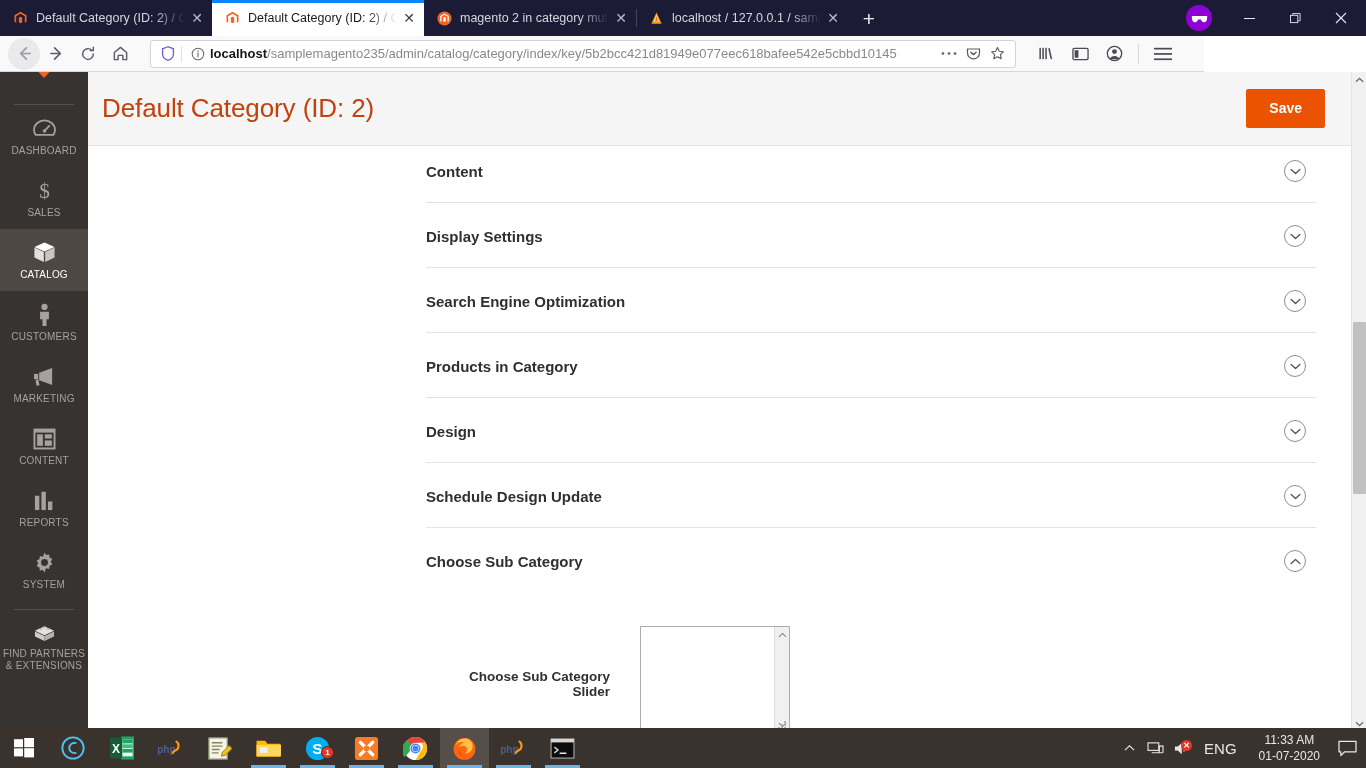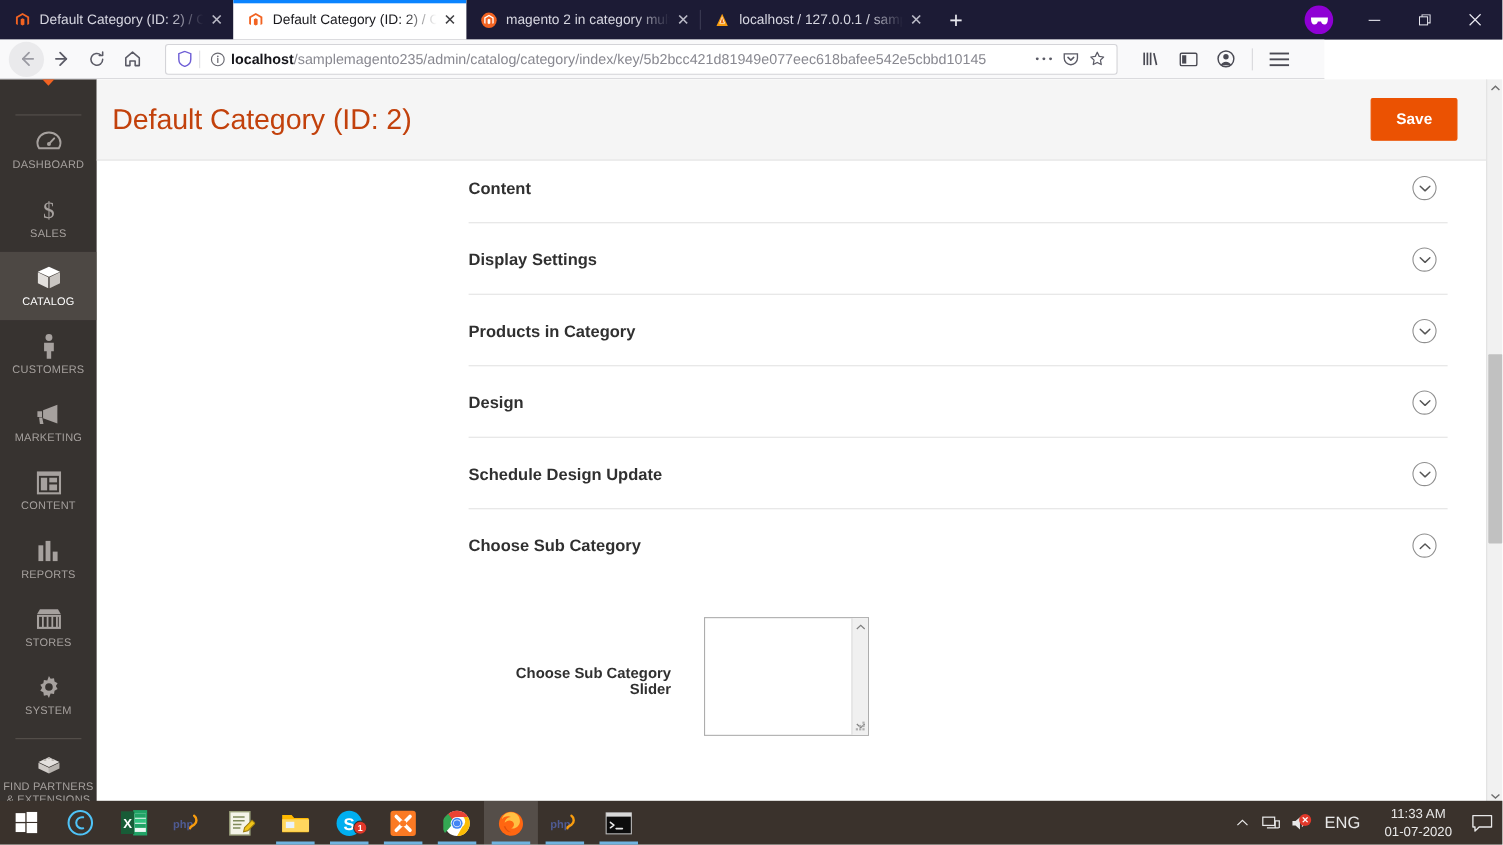--- a/index.html
+++ b/index.html
@@ -490,30 +490,20 @@
       <span class="nav-icon">
         <svg width="23" height="22" viewBox="0 0 24 23">
             <rect x="2" y="6" width="4.6" height="15" fill="currentColor"></rect>
             <rect x="8.8" y="1.8" width="4.6" height="19.2" fill="currentColor"></rect>
             <rect x="15.6" y="12" width="4.6" height="9" fill="currentColor"></rect>
           </svg>
       </span>
       <span class="nav-label">REPORTS</span>
     </div>
 
-    <div class="nav-item">
-      <span class="nav-icon">
-        <svg width="25" height="21" viewBox="0 0 26 22">
-            <path d="M1.8 6.5h22.4L21.6 2H4.4L1.8 6.5z" fill="currentColor"></path>
-            <rect x="2.6" y="8.2" width="20.8" height="11.5" fill="none" stroke="currentColor" stroke-width="2"></rect>
-            <path d="M7.2 8.5v10.8M11.7 8.5v10.8M16.2 8.5v10.8M20.6 8.5v10.8" stroke="currentColor" stroke-width="1.7"></path>
-          </svg>
-      </span>
-      <span class="nav-label">STORES</span>
-    </div>
 
     <div class="nav-item">
       <span class="nav-icon">
         <svg width="23" height="23" viewBox="0 0 24 24">
             <path d="M12 1.5l1.6 2.8 3.2-.6.5 3.2 2.9 1.5-1.7 2.8 1.7 2.8-2.9 1.5-.5 3.2-3.2-.6L12 22.5l-1.6-2.8-3.2.6-.5-3.2-2.9-1.5 1.7-2.8L3.8 10l2.9-1.5.5-3.2 3.2.6L12 1.5z" fill="currentColor"></path>
             <circle cx="12" cy="12" r="3.6" fill="#373330"></circle>
           </svg>
       </span>
       <span class="nav-label">SYSTEM</span>
     </div>
@@ -558,20 +548,30 @@
           <div class="section-head">
             <span class="section-title">Display Settings</span>
             <span class="chev">
               <svg width="11" height="7" viewBox="0 0 12 8">
                   <path d="M1 1.6L6 6.3l5-4.7" fill="none" stroke="currentColor" stroke-width="1.5" stroke-linecap="round" stroke-linejoin="round"></path>
                 </svg>
             </span>
           </div>
         </div>
 
+        <div class="section">
+          <div class="section-head">
+            <span class="section-title">Search Engine Optimization</span>
+            <span class="chev">
+              <svg width="11" height="7" viewBox="0 0 12 8">
+                  <path d="M1 1.6L6 6.3l5-4.7" fill="none" stroke="currentColor" stroke-width="1.5" stroke-linecap="round" stroke-linejoin="round"></path>
+                </svg>
+            </span>
+          </div>
+        </div>
 
         <div class="section">
           <div class="section-head">
             <span class="section-title">Products in Category</span>
             <span class="chev">
               <svg width="11" height="7" viewBox="0 0 12 8">
                   <path d="M1 1.6L6 6.3l5-4.7" fill="none" stroke="currentColor" stroke-width="1.5" stroke-linecap="round" stroke-linejoin="round"></path>
                 </svg>
             </span>
           </div>

